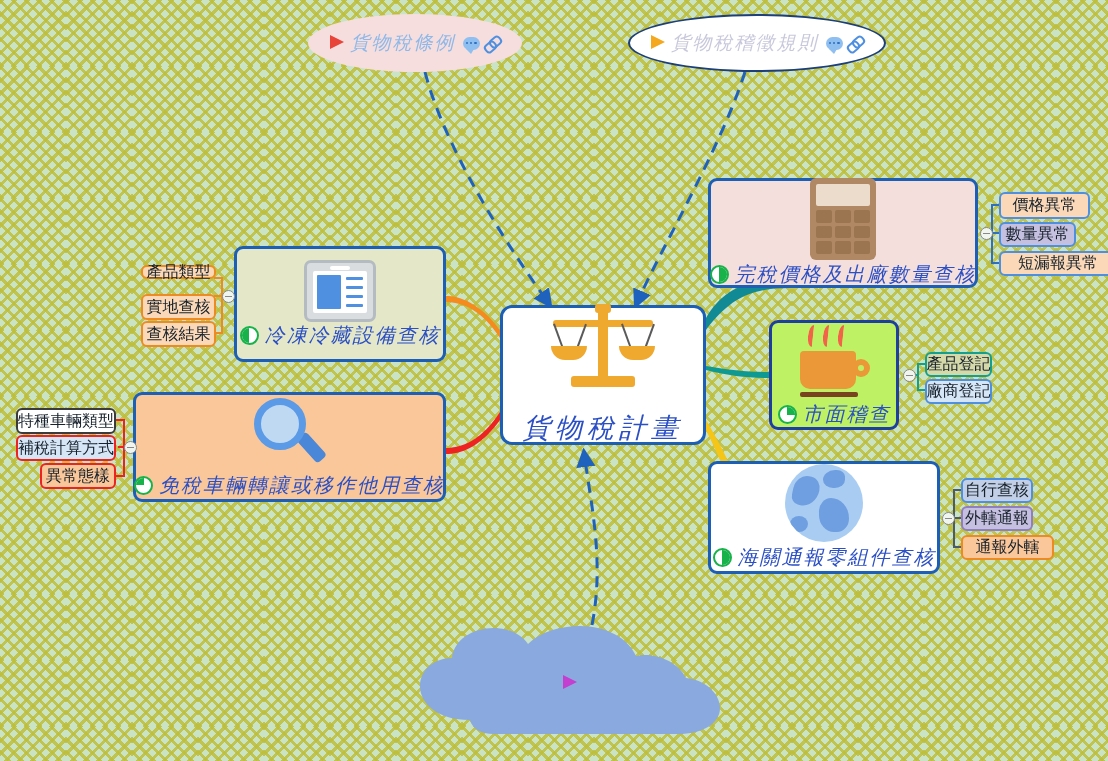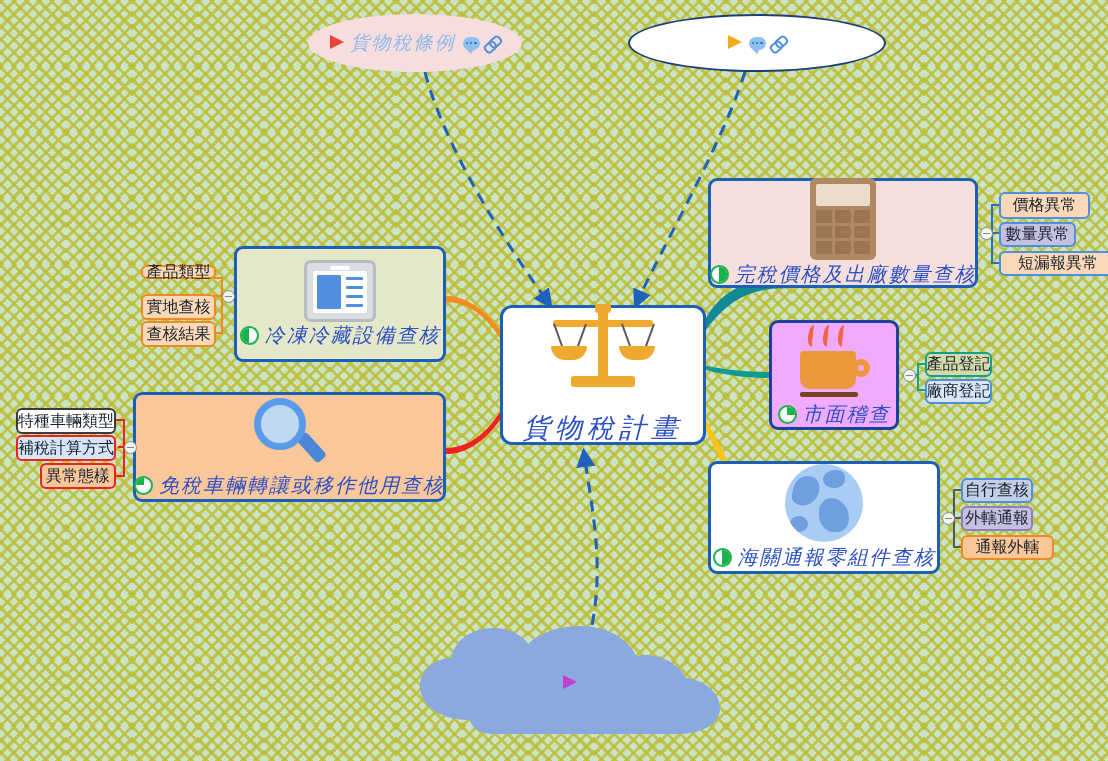--- a/index.html
+++ b/index.html
@@ -451,21 +451,21 @@
 <div class="subitem" style="left:999px; top:192px; width:91px; height:27px; background:#fbd9b8; border-color:#4f8fe0;">
   <span>價格異常</span>
   </div>
 <div class="subitem" style="left:999px; top:222px; width:77px; height:25px; background:#c6c0e0; border-color:#4f8fe0;">
   <span>數量異常</span>
   </div>
 <div class="subitem" style="left:999px; top:251px; width:118px; height:25px; background:#fbd9b8; border-color:#4f8fe0;">
   <span>短漏報異常</span>
   </div>
 
-<div class="node branch" style="left:769px; top:320px; width:130px; height:110px; background:#f0abfc; border-color:#1d3f9e;justify-content:space-between;">
+<div class="node branch" style="left:769px; top:320px; width:130px; height:110px; background:#bef264; border-color:#1d3f9e;justify-content:space-between;">
   <div class="icon-wrap">
     <div class="coffee">
       <div class="steam s1"></div>
         <div class="steam s2"></div>
         <div class="steam s3"></div>
       <div class="handle"></div>
       <div class="cup"></div>
       <div class="saucer"></div>
     </div>
   </div>
@@ -520,20 +520,21 @@
     </span>
     <span class="link-icon">
       <span class="a"></span>
         <span class="b"></span>
     </span>
   </span>
 </div>
 
 <div class="callout ellipse" style="left:628px; top:14px; width:258px; height:58px; background:#ffffff; border:2px solid #1d3f7a;">
   <span class="flag" style="border-left:14px solid #f5a81e;"></span>
+  <span class="callout-text" style="color:#c8c8dc;">貨物稅稽徵規則</span>
   <span class="mini-icons">
     <span class="bubble">
       <span class="dots">
           <i></i>
           <i></i>
           <i></i>
         </span>
     </span>
     <span class="link-icon">
       <span class="a"></span>

